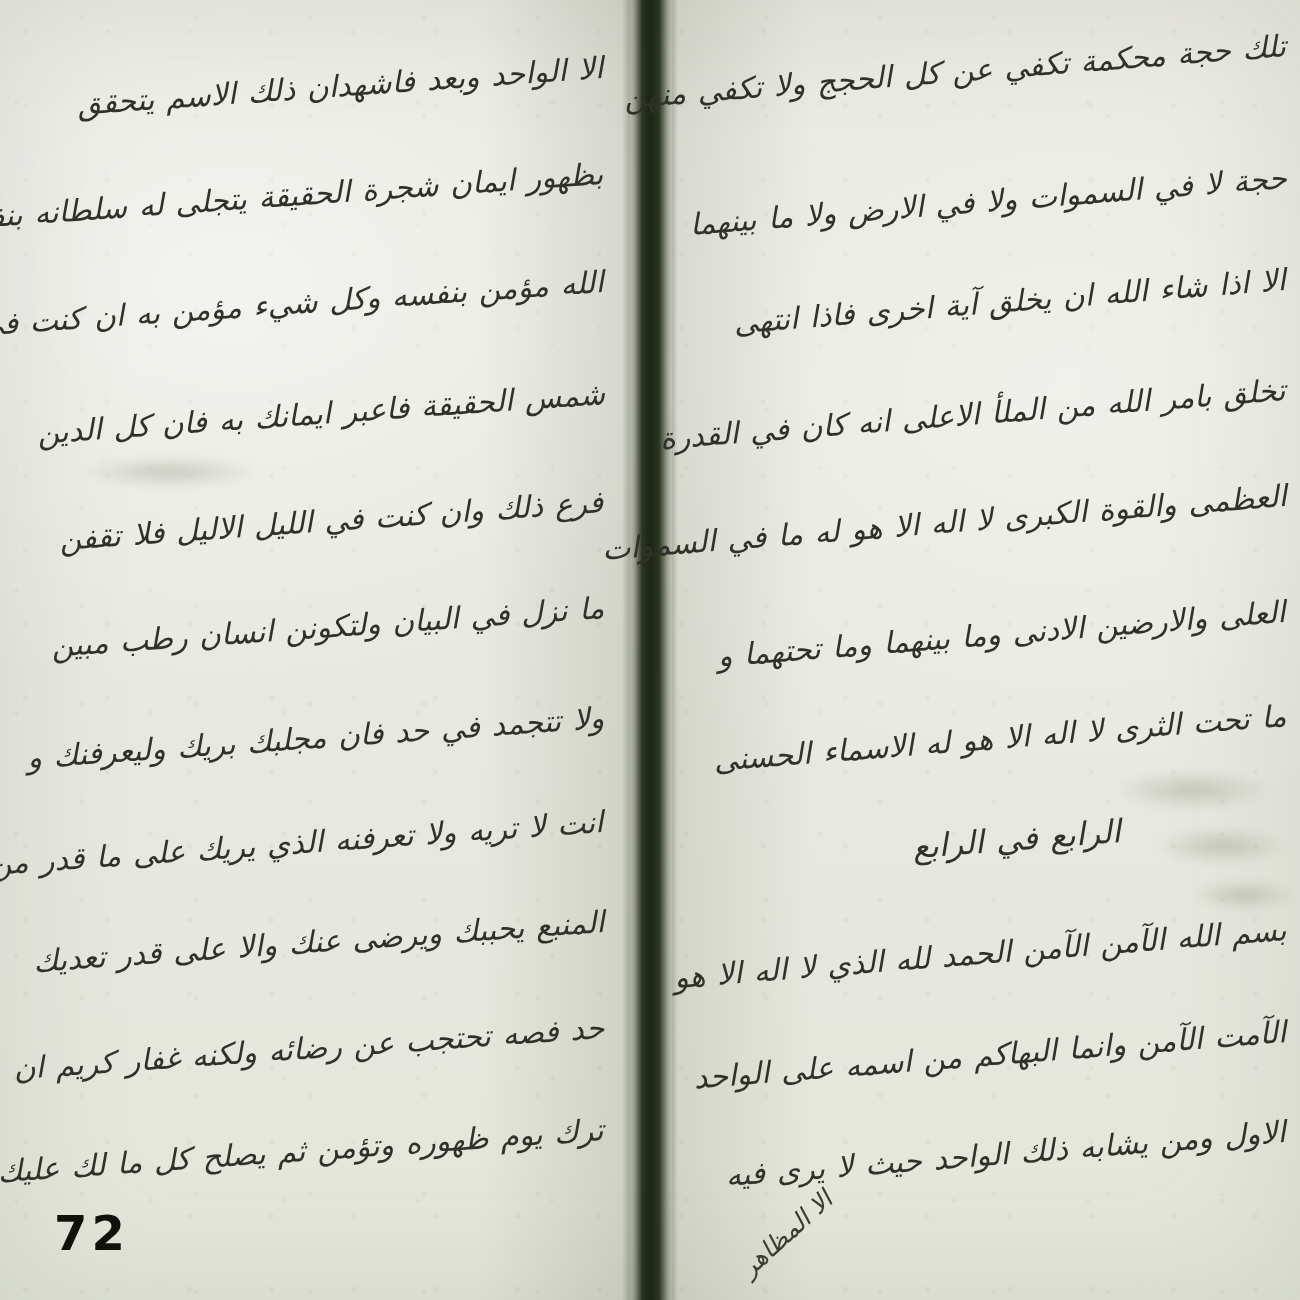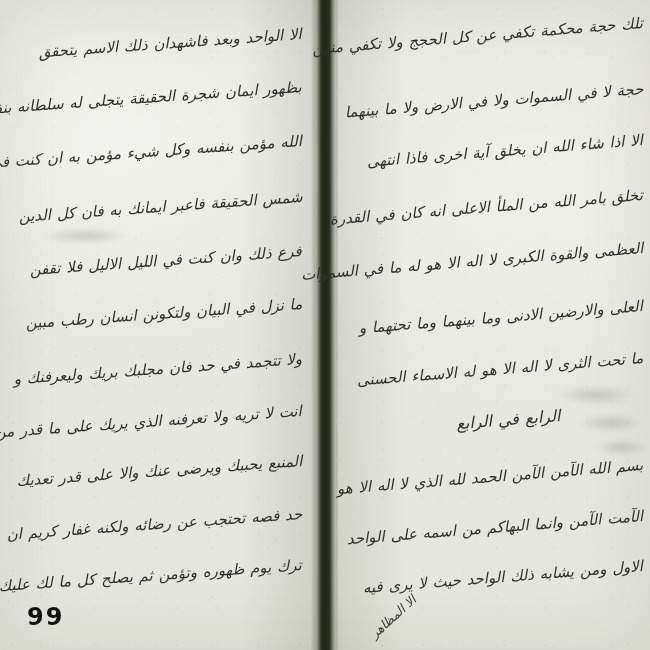--- a/index.html
+++ b/index.html
@@ -100,21 +100,21 @@
     <div class="line" style="top:78px">بظهور ايمان شجرة الحقيقة يتجلى له سلطانه بنفسها فاذا</div>
     <div class="line" style="top:132px">الله مؤمن بنفسه وكل شيء مؤمن به ان كنت في ظهور</div>
     <div class="line" style="top:188px">شمس الحقيقة فاعبر ايمانك به فان كل الدين</div>
     <div class="line" style="top:242px">فرع ذلك وان كنت في الليل الاليل فلا تقفن</div>
     <div class="line" style="top:295px">ما نزل في البيان ولتكونن انسان رطب مبين</div>
     <div class="line" style="top:350px">ولا تتجمد في حد فان مجلبك بريك وليعرفنك و</div>
     <div class="line" style="top:402px">انت لا تريه ولا تعرفنه الذي يريك على ما قدر من</div>
     <div class="line" style="top:452px">المنبع يحببك ويرضى عنك والا على قدر تعديك</div>
     <div class="line" style="top:505px">حد فصه تحتجب عن رضائه ولكنه غفار كريم ان</div>
     <div class="line" style="top:556px">ترك يوم ظهوره وتؤمن ثم يصلح كل ما لك عليك</div>
-    <div class="folio" style="left:27px; top:603px">99</div>
+    <div class="folio" style="left:27px; top:603px">72</div>
     <div class="smudge" style="left:40px; top:228px; width:90px; height:16px"></div>
   </div>
 
   <div class="page right">
     <div class="line" style="top:14px">تلك حجة محكمة تكفي عن كل الحجج ولا تكفي منهن</div>
     <div class="line" style="top:80px">حجة لا في السموات ولا في الارض ولا ما بينهما</div>
     <div class="line" style="top:131px">الا اذا شاء الله ان يخلق آية اخرى فاذا انتهى</div>
     <div class="line" style="top:186px">تخلق بامر الله من الملأ الاعلى انه كان في القدرة</div>
     <div class="line" style="top:239px">العظمى والقوة الكبرى لا اله الا هو له ما في السموات</div>
     <div class="line" style="top:297px">العلى والارضين الادنى وما بينهما وما تحتهما و</div>

